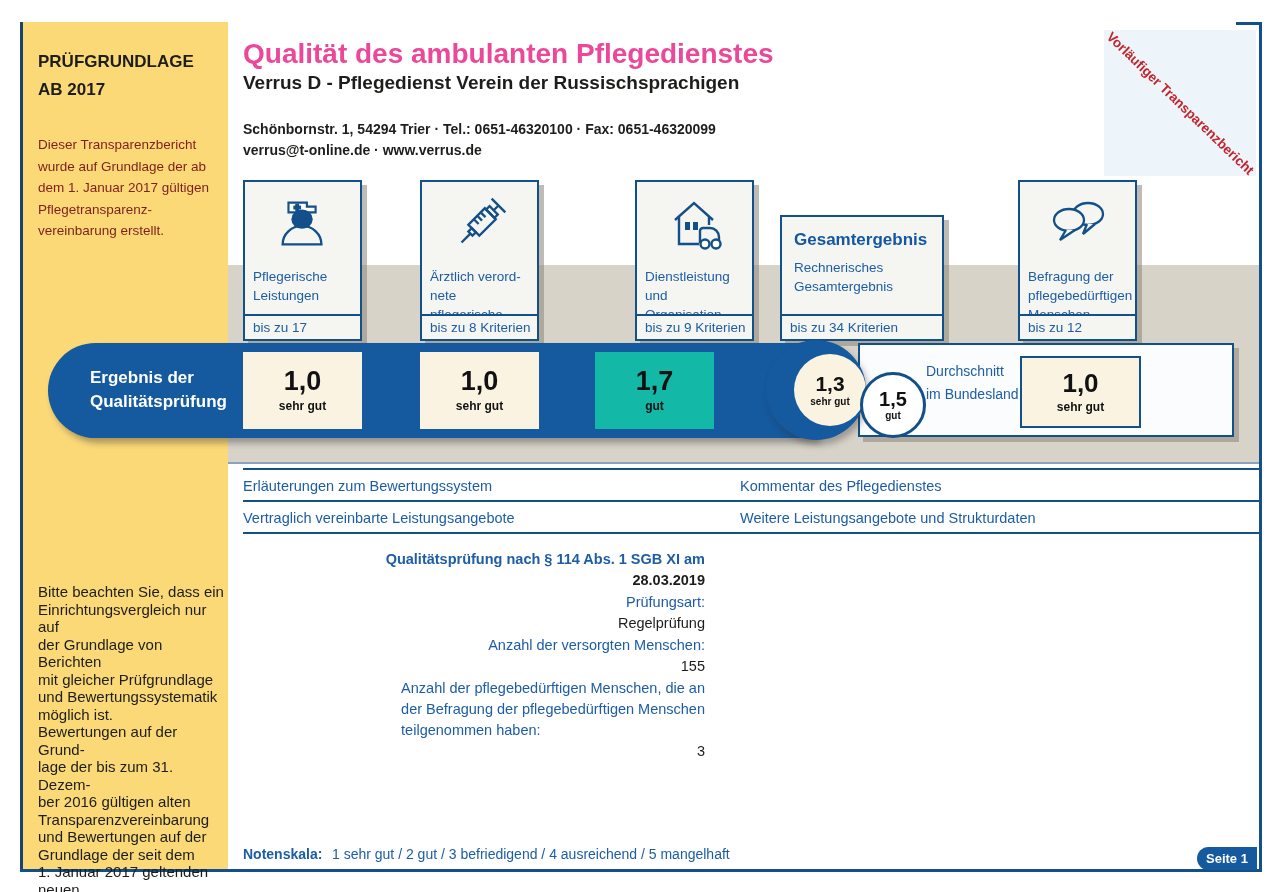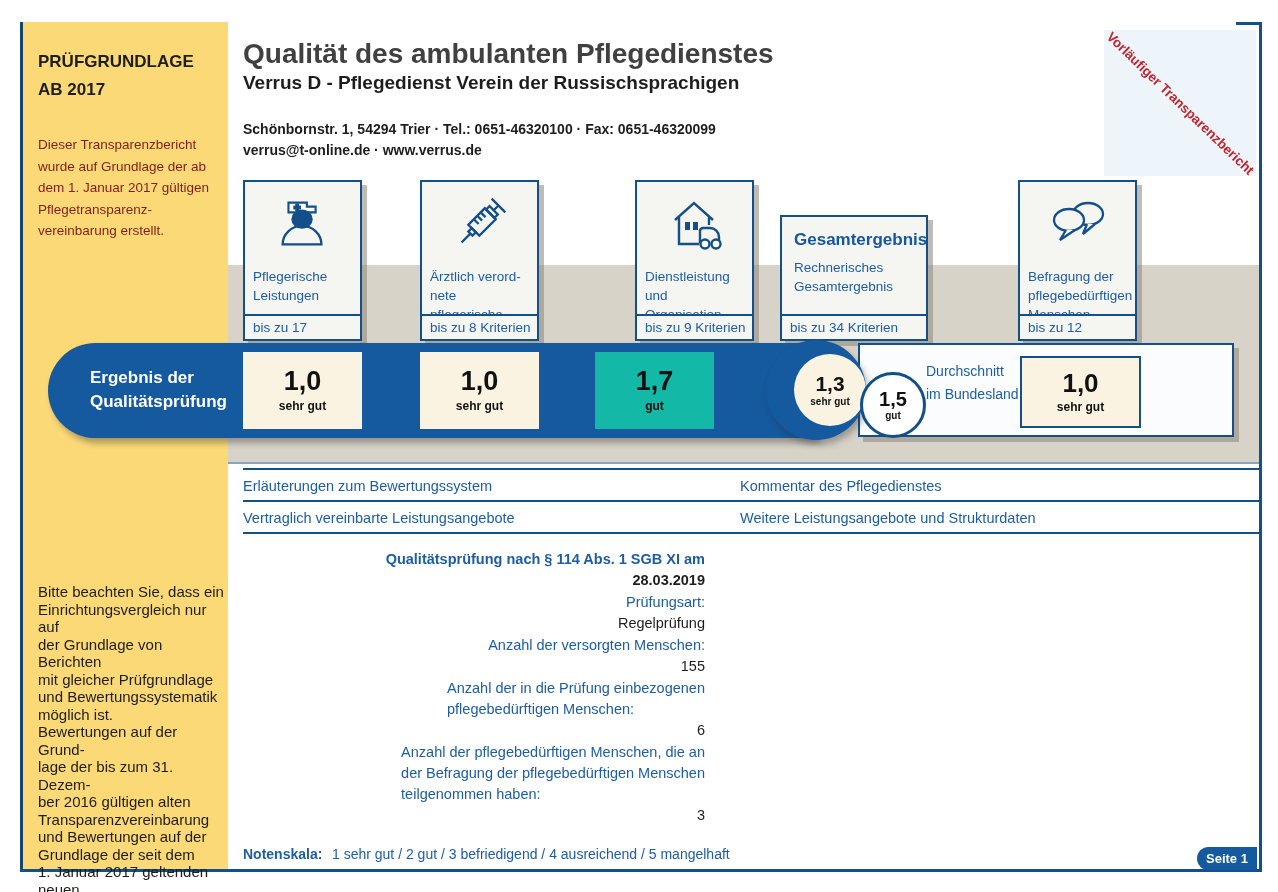--- a/index.html
+++ b/index.html
@@ -12,42 +12,42 @@
   .border-top-right { position:absolute; left:1236px; top:22px; width:26px; height:3px; background:#134f88; }
   .border-bottom { position:absolute; left:20px; top:869px; width:1242px; height:3px; background:#134f88; }
 
   
   .sidebar { position:absolute; left:20px; top:22px; width:208px; height:847px; background:#fbd977; border-left:3px solid #16456d; }
   .sidebar-title { position:absolute; left:15px; top:26px; width:180px; font-size:17px; font-weight:bold; color:#1d1d1b; line-height:28px; }
   .sidebar-note1 { position:absolute; left:15px; top:112px; width:184px; font-size:13.5px; color:#7f1d1d; line-height:21.5px; }
   .sidebar-note2 { position:absolute; left:15px; top:561px; width:186px; font-size:15px; color:#1d1d1b; line-height:17.5px; }
 
   
-  .title    { position:absolute; left:243px; top:38px; font-size:28px; font-weight:bold; color:#404040; }
+  .title    { position:absolute; left:243px; top:38px; font-size:28px; font-weight:bold; color:#ec4899; }
   .subtitle { position:absolute; left:243px; top:72px; font-size:19px; font-weight:bold; color:#1d1d1b; }
   .addr1 { position:absolute; left:243px; top:121px; font-size:14px; font-weight:bold; color:#1d1d1b; }
   .addr2 { position:absolute; left:243px; top:142px; font-size:14px; font-weight:bold; color:#1d1d1b; }
 
   
   .watermark-box { position:absolute; left:1104px; top:30px; width:152px; height:146px; background:#edf5fb; display:flex; align-items:center; justify-content:center; overflow:visible; z-index:1; }
   .watermark-text { transform:rotate(44deg); color:#c2242c; font-weight:bold; font-size:13.5px; white-space:nowrap; }
 
   
   .band { position:absolute; left:228px; top:265px; width:1031px; height:199px; background:#d8d3c9; border-bottom:2px solid #87a3bf; z-index:0; }
 
   
   .catbox { position:absolute; background:#f5f5f1; border:2px solid #134f88; box-shadow:5px 5px 0 rgba(140,133,120,0.55); display:flex; flex-direction:column; z-index:2; }
   .cat-icon { height:84px; display:flex; align-items:center; justify-content:center; flex:none; }
   .cat-label { flex:1; padding:2px 8px 0 8px; font-size:13.5px; color:#1d5da6; line-height:1.4; overflow:hidden; }
   .cat-criteria { flex:none; border-top:2px solid #134f88; height:25px; line-height:23px; padding-left:8px; font-size:13.5px; color:#1d5da6; }
   .box1 { left:243px; top:180px; width:119px; height:161px; }
   .box2 { left:420px; top:180px; width:119px; height:161px; }
   .box3 { left:595px; top:180px; width:119px; height:161px;margin-left:40px; }
   .box5 { left:1018px; top:180px; width:119px; height:161px; }
-  .box4 { left:780px; top:215px; width:148px; height:126px; }
+  .box4 { left:780px; top:215px; width:164px; height:126px; }
   .cat-heading { padding:13px 12px 0 12px; font-size:17px; font-weight:bold; color:#1456a2; }
   .box4 .cat-label { padding:9px 12px 0 12px; }
 
   
   .banner { position:absolute; left:48px; top:343px; width:768px; height:95px; background:#15599e; border-radius:48px 0 0 48px; box-shadow:4px 5px 6px rgba(50,50,50,0.4); z-index:3; }
   .banner-bulge { position:absolute; left:766px; top:340px; width:100px; height:100px; border-radius:50%; background:#15599e; box-shadow:3px 5px 6px rgba(50,50,50,0.35); z-index:3; }
   .banner-label { position:absolute; left:90px; top:366px; color:#ffffff; font-weight:bold; font-size:17px; line-height:24px; z-index:4; }
 
   
   .scorebox { position:absolute; display:flex; flex-direction:column; align-items:center; justify-content:center; z-index:4; }
@@ -269,25 +269,20 @@
     </div>
     <div class="detail-row">
       <div class="detail-label">Prüfungsart:</div>
       <div class="detail-value">Regelprüfung</div>
     </div>
     <div class="detail-row">
       <div class="detail-label">Anzahl der versorgten Menschen:</div>
       <div class="detail-value">155</div>
     </div>
     <div class="detail-row">
-      <div class="detail-label">Anzahl der in die Prüfung einbezogenen
-pflegebedürftigen Menschen:</div>
-      <div class="detail-value">6</div>
-    </div>
-    <div class="detail-row">
       <div class="detail-label">Anzahl der pflegebedürftigen Menschen, die an
 der Befragung der pflegebedürftigen Menschen
 teilgenommen haben:</div>
       <div class="detail-value">3</div>
     </div>
   </div>
 
   <div class="noten-label">Notenskala:</div>
   <div class="noten-text">1 sehr gut / 2 gut / 3 befriedigend / 4 ausreichend / 5 mangelhaft</div>
   <div class="seite-badge">Seite 1</div>

